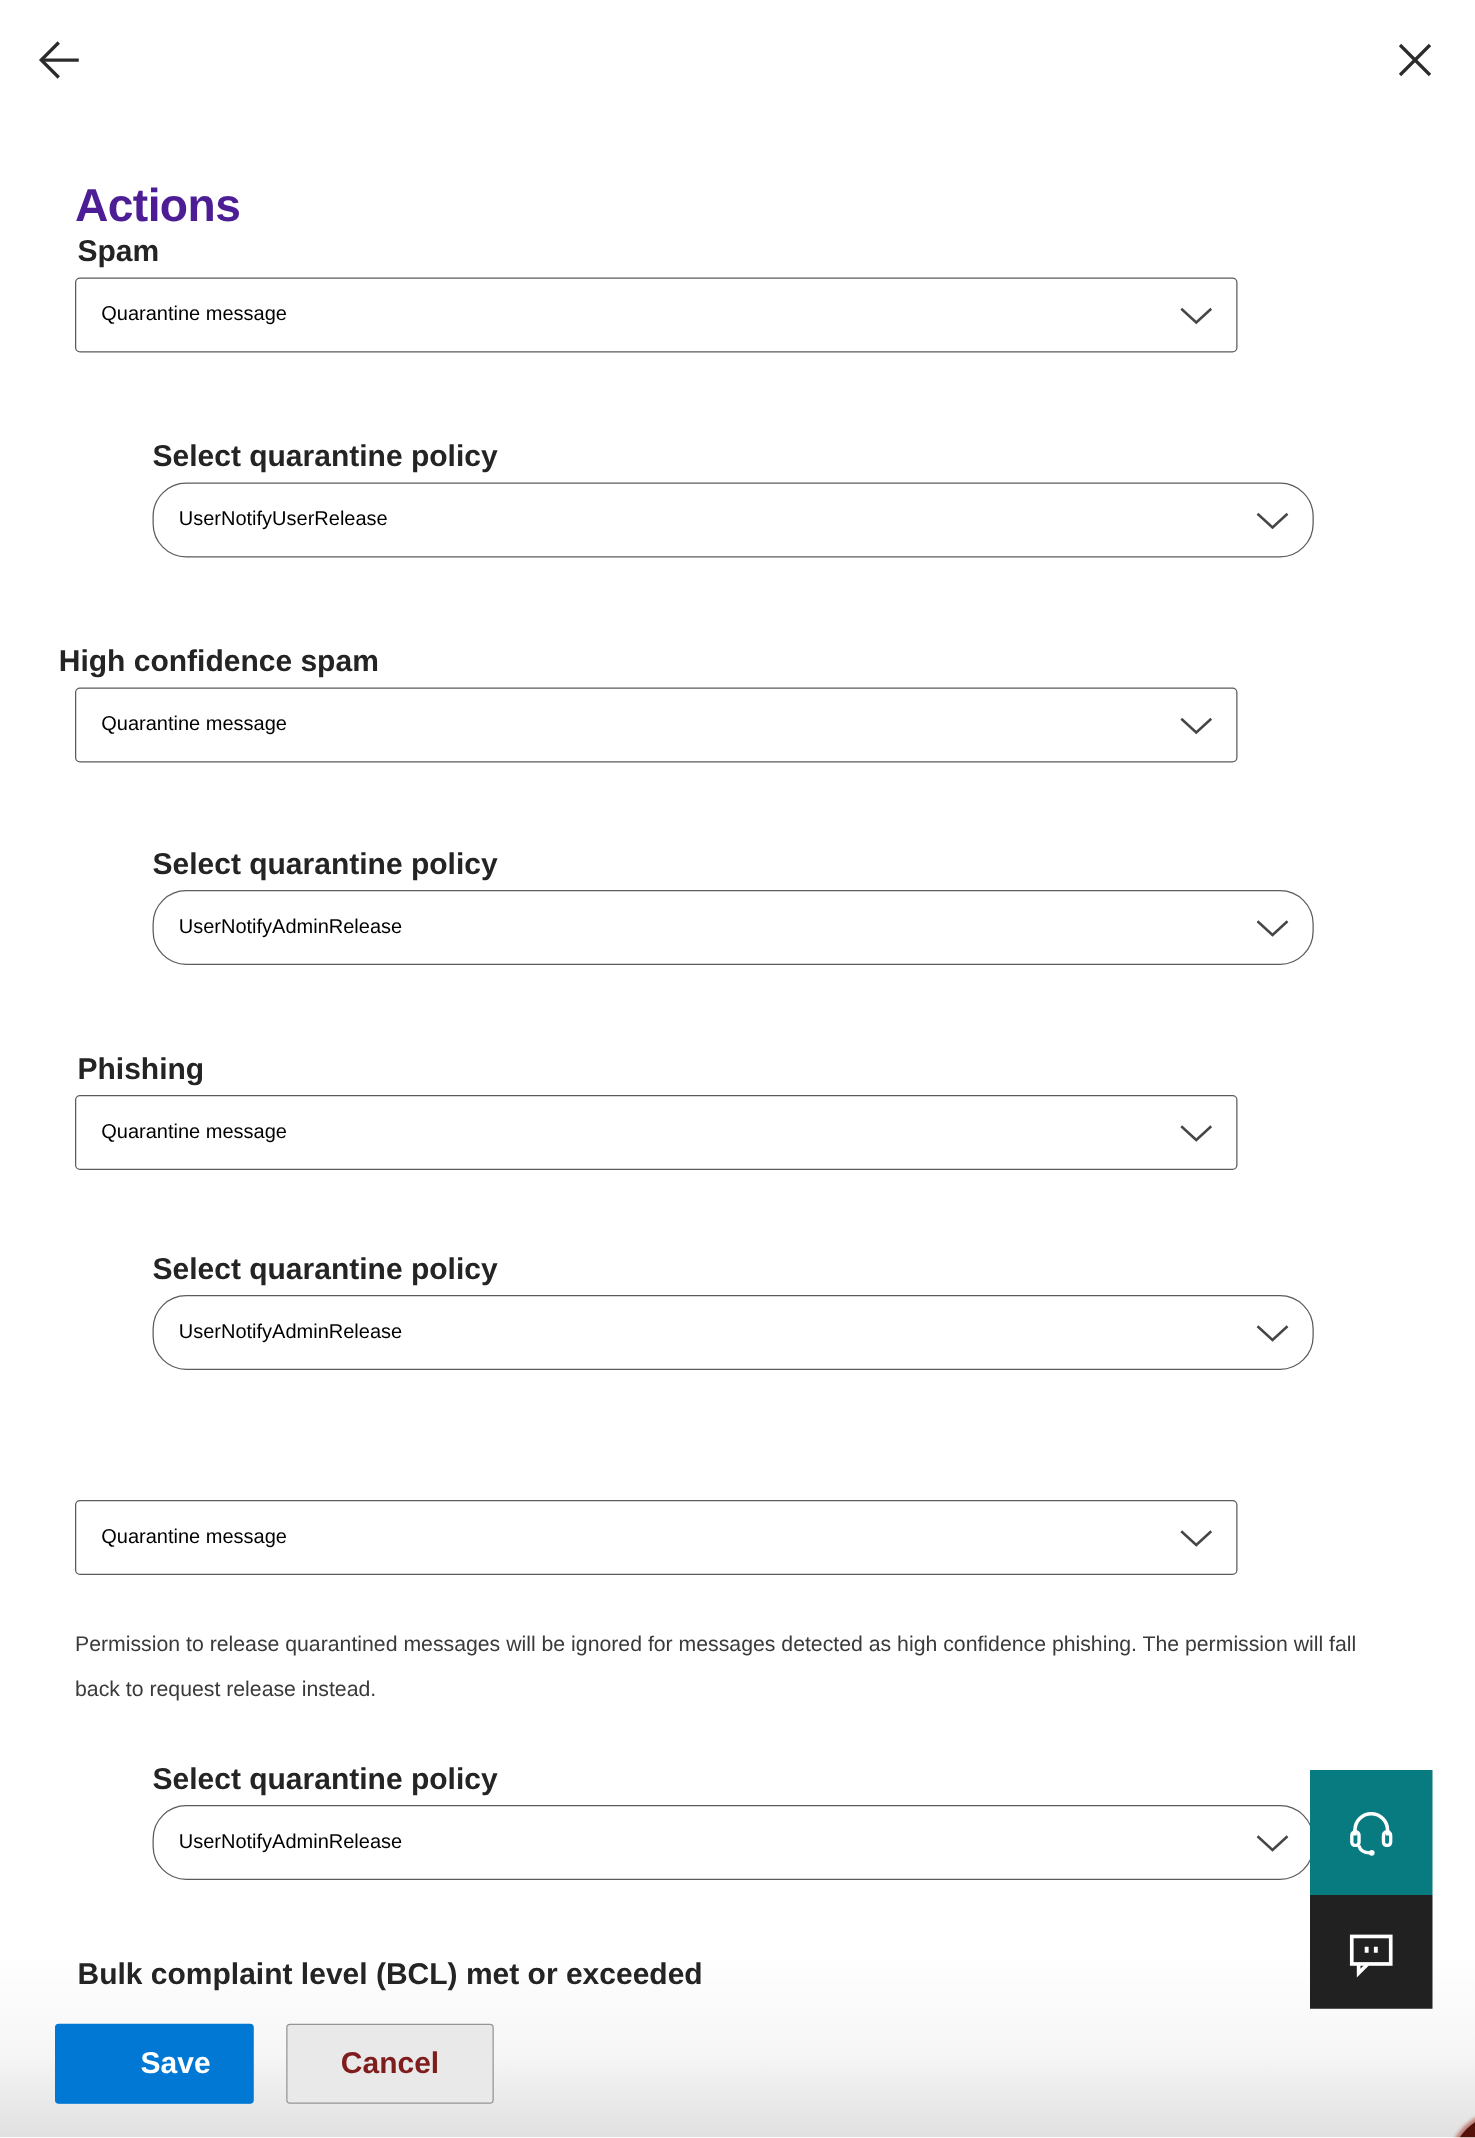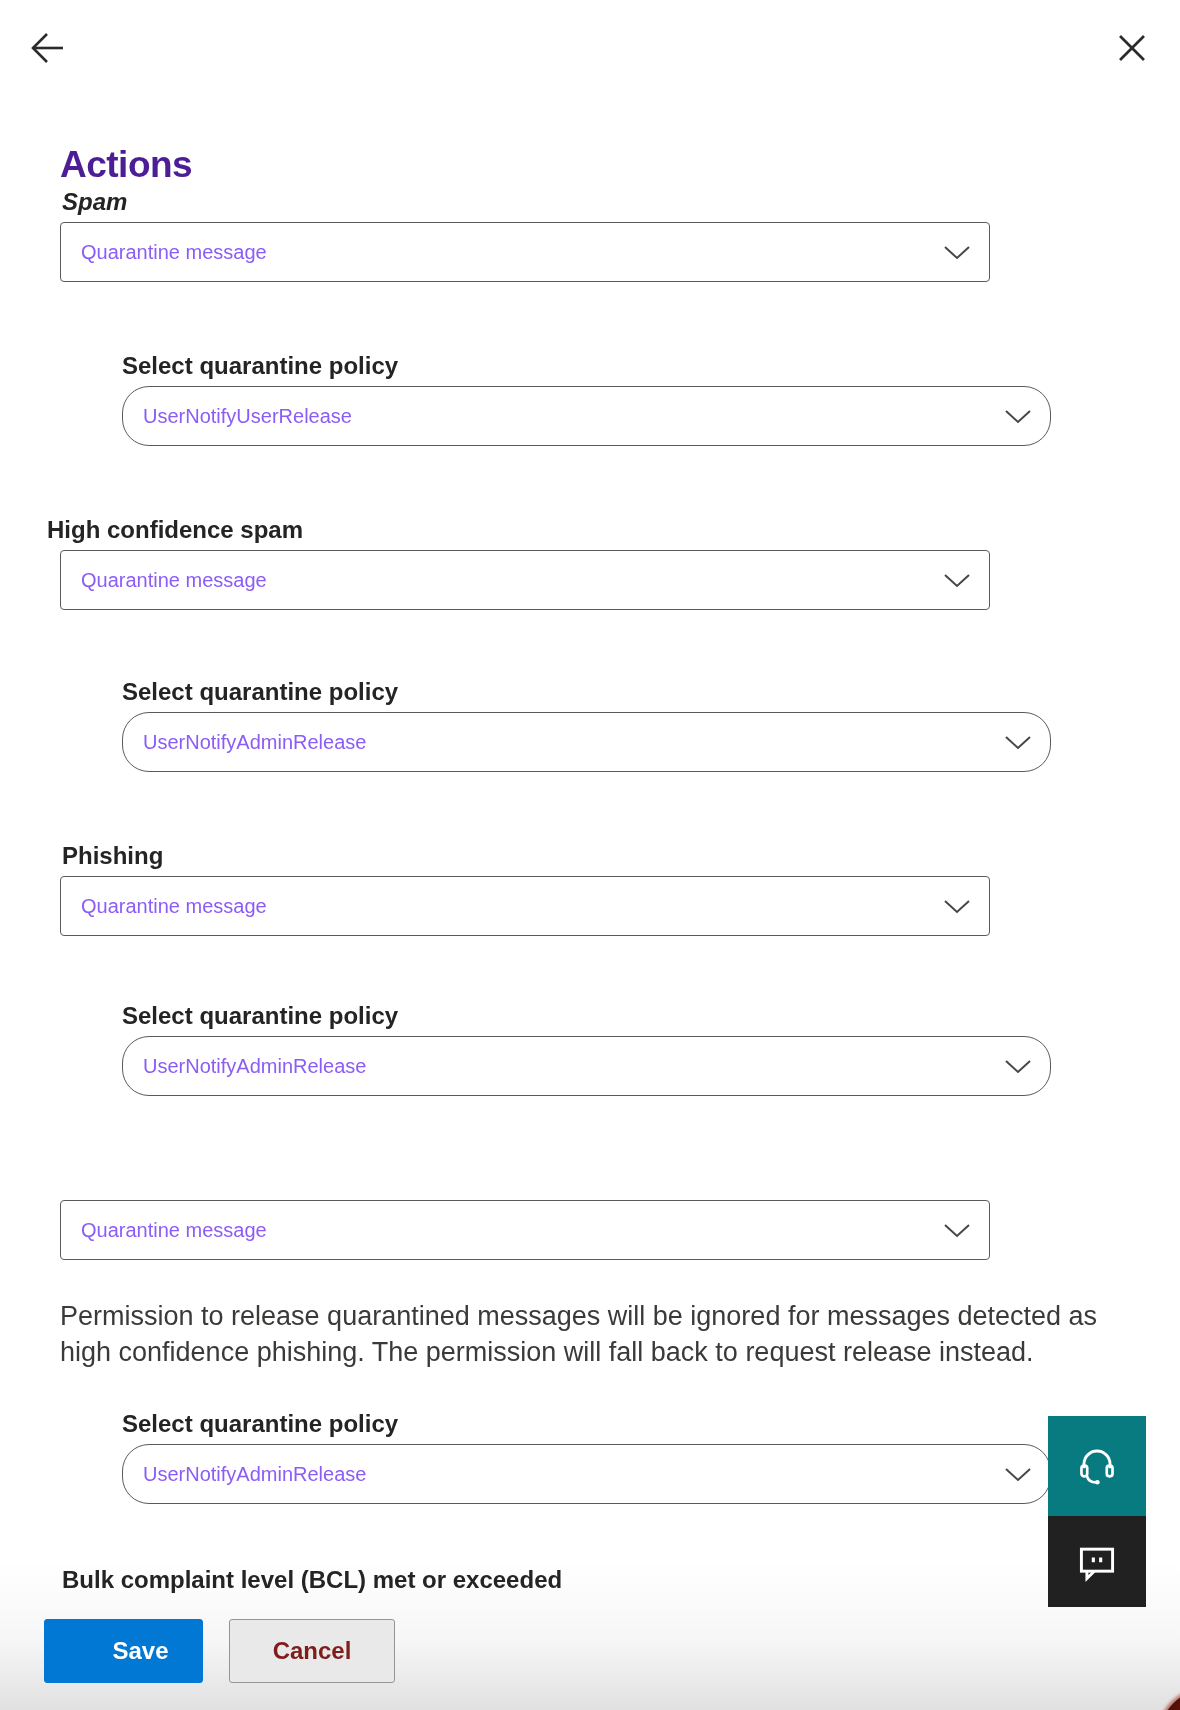--- a/index.html
+++ b/index.html
@@ -11,25 +11,25 @@
   }
   .icon-btn{position:absolute;width:40px;height:40px;background:none;border:none;padding:0;cursor:pointer;display:flex;align-items:center;justify-content:center;}
   .page-title{position:absolute;left:60px;top:100px;font-size:37px;font-weight:700;color:#4c1d95;letter-spacing:-0.5px;margin-top:44px;}
   .field-label{position:absolute;font-size:24px;font-weight:600;color:#242424;white-space:nowrap;}
   .dropdown{
     position:absolute;height:60px;background:#fff;
     border:1.5px solid #5c5b5a;border-radius:4px;
     display:flex;align-items:center;box-sizing:border-box;
     padding:0 18px 0 20px;cursor:pointer;
   }
-  .dropdown .dd-value{flex:1;font-size:20px;color:#8b5cf6;white-space:nowrap;overflow:hidden;}
+  .dropdown .dd-value{flex:1;font-size:16px;color:#000000;white-space:nowrap;overflow:hidden;}
   .dropdown svg{flex:none;}
   .dd-main{left:60px;width:930px;}
   .dd-indent{left:122px;width:929px;border-radius:27px;}
-  .note{position:absolute;left:60px;width:1064px;font-size:27px;line-height:36px;color:#3b3a39;}
+  .note{position:absolute;left:60px;width:1064px;font-size:17px;line-height:36px;color:#3b3a39;}
   .clipped-label{position:absolute;left:62px;top:1566px;width:760px;height:28px;overflow:hidden;font-size:24px;font-weight:600;color:#242424;white-space:nowrap;}
   .btn{position:absolute;top:1619px;height:64px;border-radius:3px;font-family:inherit;font-size:24px;font-weight:600;cursor:pointer;z-index:3;}
   .btn-primary{left:44px;width:159px;background:#0078d4;border:1.5px solid #0078d4;color:#ffffff;padding-left:40px;}
   .btn-default{left:229px;width:166px;background:#e9e9e9;border:1.5px solid #979593;color:#7f1d1d;}
   .side-widget{position:absolute;left:1048px;width:98px;display:flex;align-items:center;justify-content:center;cursor:pointer;z-index:4;border:none;padding:0;}
   .widget-help{top:1416px;height:100px;background:#077b80;}
   .widget-feedback{top:1516px;height:91px;background:#212121;}
   .bottom-shade{position:absolute;left:0;top:1560px;width:1180px;height:150px;z-index:1;pointer-events:none;
     background:linear-gradient(to bottom, rgba(0,0,0,0) 0%, rgba(0,0,0,0.035) 55%, rgba(0,0,0,0.12) 100%);}
   .corner-blob{position:absolute;left:1160px;top:1690px;width:90px;height:90px;border-radius:50%;z-index:5;
@@ -49,21 +49,21 @@
   </button>
   <button class="icon-btn" style="left:1112px;top:28px;">
     <svg width="30" height="30" viewBox="0 0 30 30" fill="none">
       <line x1="3" y1="3" x2="27" y2="27" stroke="#2b2b2b" stroke-width="2.6"></line>
       <line x1="27" y1="3" x2="3" y2="27" stroke="#2b2b2b" stroke-width="2.6"></line>
     </svg>
   </button>
 
   <h1 class="page-title">Actions</h1>
 
-  <div class="field-label" style="left:62px;top:188px;font-style:italic;">Spam</div>
+  <div class="field-label" style="left:62px;top:188px;">Spam</div>
   <div class="dropdown dd-main" style="top:222px;">
     <span class="dd-value">Quarantine message</span>
     <svg width="28" height="15" viewBox="0 0 28 15" fill="none">
         <path d="M2 2 L14 13 L26 2" stroke="#484644" stroke-width="2" fill="none"></path>
       </svg>
   </div>
   <div class="field-label" style="left:122px;top:352px;">Select quarantine policy</div>
   <div class="dropdown dd-indent" style="top:386px;">
     <span class="dd-value">UserNotifyUserRelease</span>
     <svg width="28" height="15" viewBox="0 0 28 15" fill="none">

